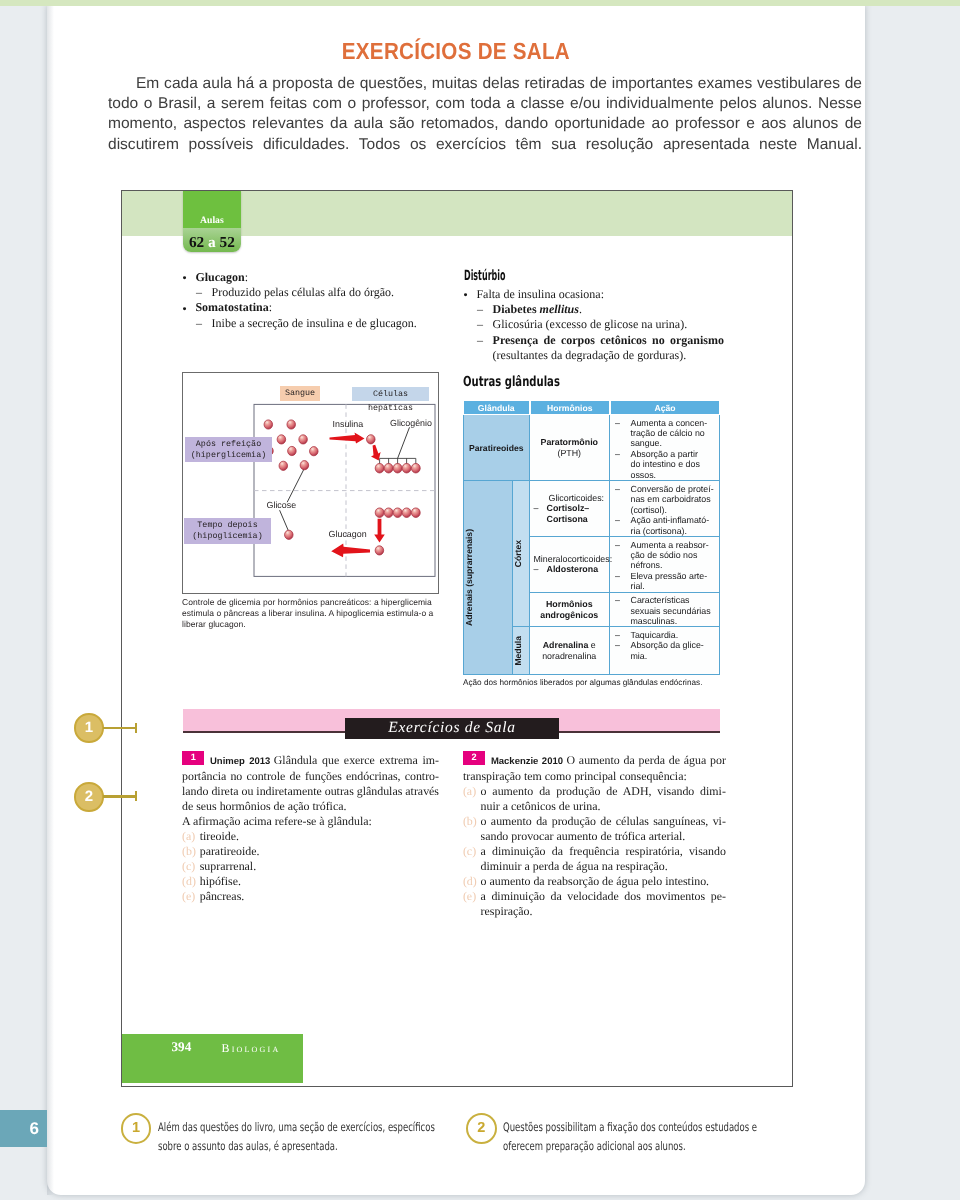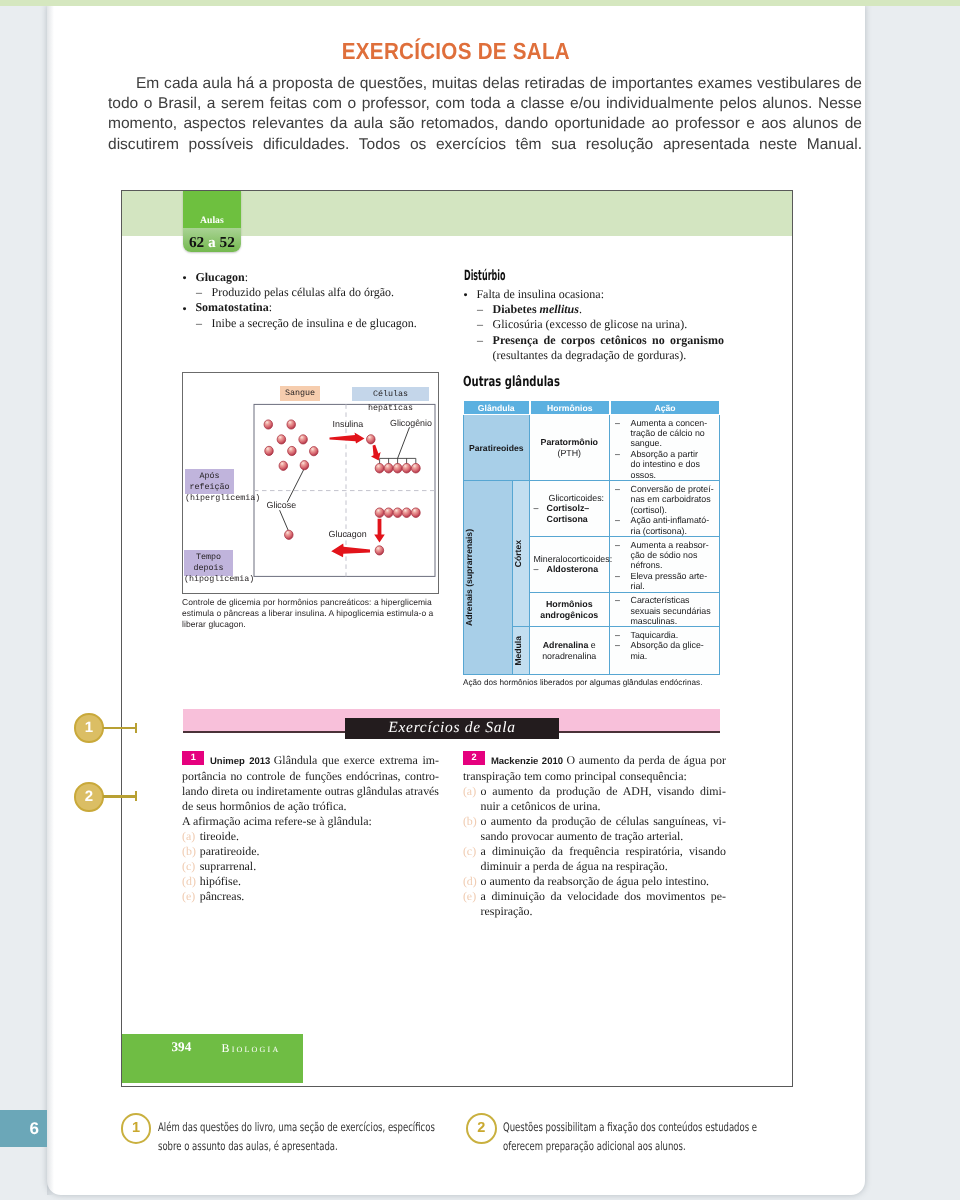--- a/index.html
+++ b/index.html
@@ -110,21 +110,21 @@
   
   .figwrap{position:absolute;left:182px;top:372px;width:257px;height:222px;
       border:1px solid #6b6b6b;box-sizing:border-box;background:#fff;}
   .figsvg{position:absolute;left:-1px;top:-1px;}
   .flabel{position:absolute;font-family:"Liberation Sans",sans-serif;font-size:8.9px;color:#231f20;
       line-height:10.8px;white-space:nowrap;}
   .fbox{position:absolute;font-family:Liberation Mono, monospace;font-size:8.4px;color:#231f20;
       text-align:center;}
   .fbox.sangue{left:280px;top:386px;width:40px;height:15px;line-height:15px;background:#f6cdae;}
   .fbox.celulas{left:352px;top:387px;width:77px;height:14px;line-height:14px;background:#c4d6ea;}
-  .fbox.purple{background:#c0b4dc;width:49px;font-size:8.4px;line-height:11.4px;padding-top:1.5px;box-sizing:border-box;margin-top:32px;}
+  .fbox.purple{background:#c0b4dc;width:87px;font-size:8.4px;line-height:11.4px;padding-top:1.5px;box-sizing:border-box;}
   .fbox.p1{left:185px;top:437px;height:25px;}
   .fbox.p2{left:184px;top:518px;height:26px;}
   .fcap{position:absolute;left:182px;top:597px;width:256px;font-family:"Liberation Sans",sans-serif;
       font-size:8.5px;line-height:11.2px;color:#231f20;letter-spacing:.05px;}
 
   
   .gtab{position:absolute;left:463px;top:400px;width:257px;border-collapse:separate;border-spacing:0;
       font-family:"Liberation Sans",sans-serif;font-size:8.85px;color:#18181a;table-layout:fixed;}
   .gtab td,.gtab th{padding:0;vertical-align:middle;box-sizing:border-box;}
   .gtab th{background:#5bb0e0;color:#fff;font-weight:bold;font-size:8.6px;height:15px;
@@ -390,21 +390,21 @@
   <div class="qline opt"><span class="L">(c)</span><span>suprarrenal.</span></div>
   <div class="qline opt"><span class="L">(d)</span><span>hipófise.</span></div>
   <div class="qline opt"><span class="L">(e)</span><span>pâncreas.</span></div>
 </div>
 <div class="qcol c2">
   <div class="qline jline"><span class="qnum">2</span><span class="qsrc">Mackenzie 2010</span><span>O aumento da perda de água por</span></div>
   <div class="qline">transpiração tem como principal consequência:</div>
   <div class="qline opt jline"><span class="L">(a)</span><span>o aumento da produção de ADH, visando dimi-</span></div>
   <div class="qline opt">nuir a cetônicos de urina.</div>
   <div class="qline opt jline"><span class="L">(b)</span><span>o aumento da produção de células sanguíneas, vi-</span></div>
-  <div class="qline opt">sando provocar aumento de tração arterial.</div>
+  <div class="qline opt">sando provocar aumento de trófica arterial.</div>
   <div class="qline opt jline"><span class="L">(c)</span><span>a diminuição da frequência respiratória, visando</span></div>
   <div class="qline opt">diminuir a perda de água na respiração.</div>
   <div class="qline opt"><span class="L">(d)</span><span>o aumento da reabsorção de água pelo intestino.</span></div>
   <div class="qline opt jline"><span class="L">(e)</span><span>a diminuição da velocidade dos movimentos pe-</span></div>
   <div class="qline opt">respiração.</div>
 </div>
 <div class="gbar">
       <span class="pg">394</span>
       <span class="sbj">Biologia</span>
     </div>

